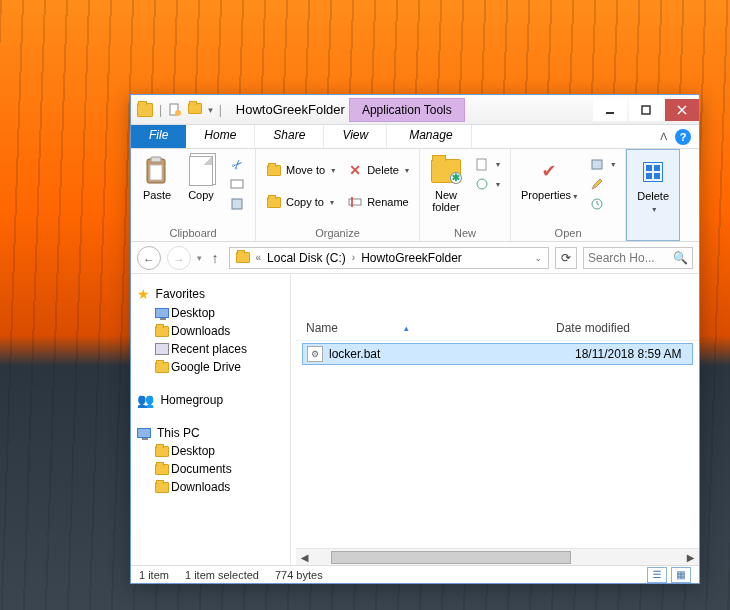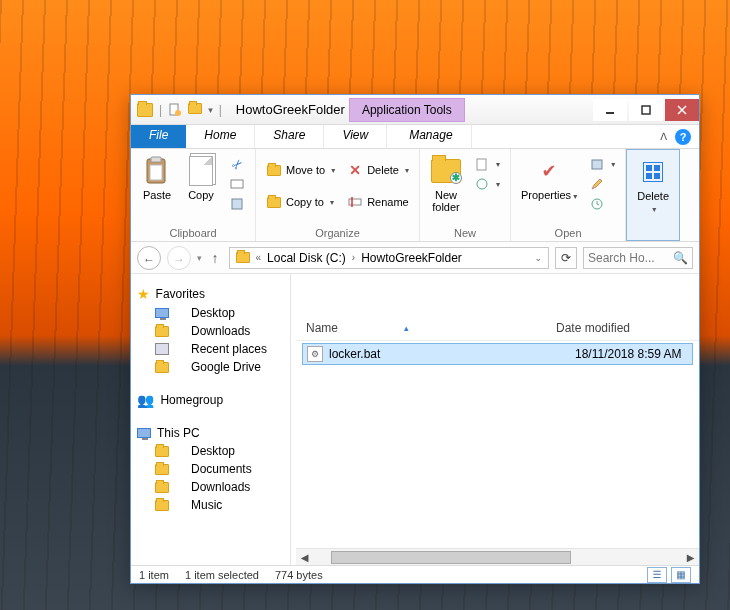--- a/index.html
+++ b/index.html
@@ -44,21 +44,21 @@
   .up{font-size:14px;color:#555;padding:0 4px;}
   .addr{flex:1;height:22px;border:1px solid #c7c7c7;display:flex;align-items:center;font-size:12px;background:#fff;}
   .addr .seg{padding:0 6px;display:flex;align-items:center;gap:4px;text-align:center;}
   .addr .chev{color:#666;font-size:10px;}
   .refresh{width:22px;height:22px;border:1px solid #c7c7c7;display:flex;align-items:center;justify-content:center;font-size:12px;color:#444;}
   .search{width:110px;height:22px;border:1px solid #c7c7c7;display:flex;align-items:center;padding:0 4px;font-size:12px;color:#777;gap:4px;}
   .body{flex:1;display:flex;min-height:0;}
   .tree{width:160px;border-right:1px solid #e5e5e5;padding:10px 4px;font-size:12px;overflow:hidden;}
   .tree .grp{margin-bottom:14px;}
   .tree .hdr{display:flex;align-items:center;gap:6px;padding:2px 2px;font-size:12px;}
-  .tree .item{display:flex;align-items:center;gap:22px;padding:2px 2px 2px 20px;}
+  .tree .item{display:flex;align-items:center;gap:2px;padding:2px 2px 2px 20px;}
   .list{flex:1;display:flex;flex-direction:column;position:relative;margin-top:41px;}
   .cols{height:26px;display:flex;align-items:center;font-size:12px;color:#444;border-bottom:1px solid #eee;padding-left:10px;}
   .col-name{width:250px;display:flex;align-items:center;gap:6px;}
   .col-date{flex:1;}
   .row{height:22px;display:flex;align-items:center;font-size:12px;background:#cde8ff;border:1px solid #7eb6e8;margin:2px 6px 0 6px;padding-left:4px;}
   .row .ric{width:16px;height:16px;border:1px solid #aaa;background:#fff;margin-right:6px;display:flex;align-items:center;justify-content:center;font-size:9px;color:#666;}
   .row .rname{width:246px;}
   .hscroll{height:17px;border-top:1px solid #e5e5e5;display:flex;align-items:center;background:#f4f4f4;}
   .hscroll .thumb{width:240px;height:13px;background:#cfcfcf;margin-left:18px;border:1px solid #aaa;}
   .hscroll .arrow{width:17px;height:17px;display:flex;align-items:center;justify-content:center;font-size:10px;color:#555;}
@@ -370,24 +370,20 @@
             <span>Desktop</span>
           </div>
         <div class="item">
             <span class="mini-folder"></span>
             <span>Documents</span>
           </div>
         <div class="item">
             <span class="mini-folder"></span>
             <span>Downloads</span>
           </div>
-        <div class="item">
-            <span class="mini-folder"></span>
-            <span>Music</span>
-          </div>
       </div>
     </div>
     <div class="splitter"></div>
     <div class="list">
       <div class="cols">
         <div class="col-name">
             <span>Name</span>
             <span class="blue" style="margin-left:60px;font-size:9px;">▴</span>
           </div>
         <div class="col-date">Date modified</div>

